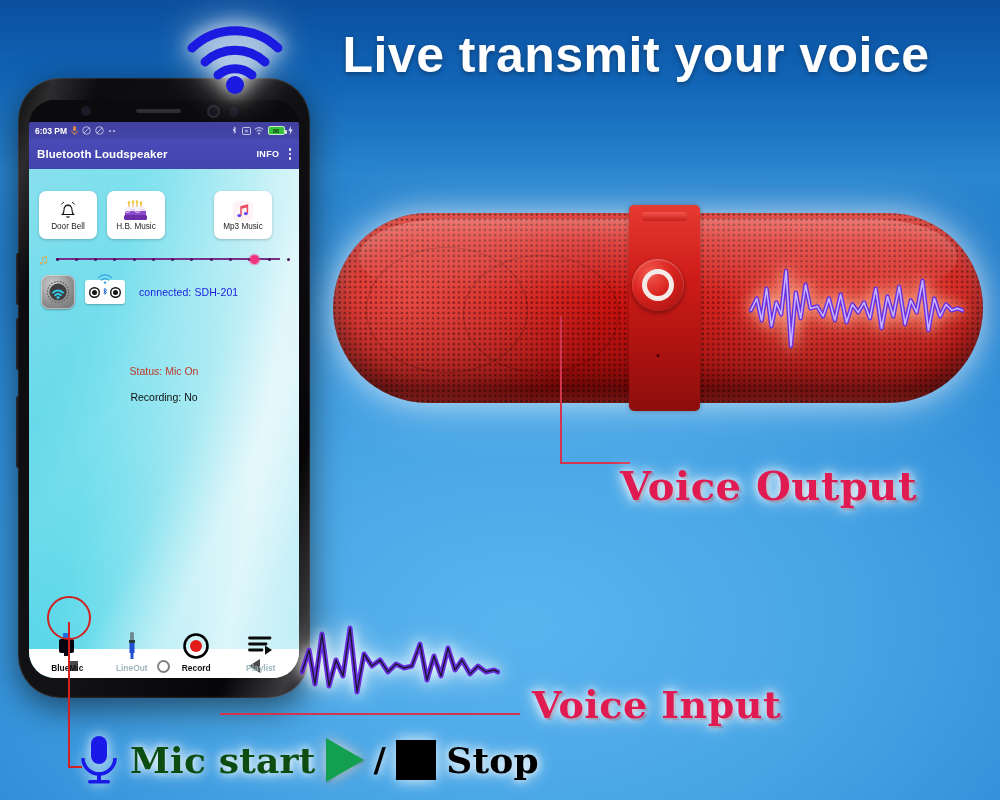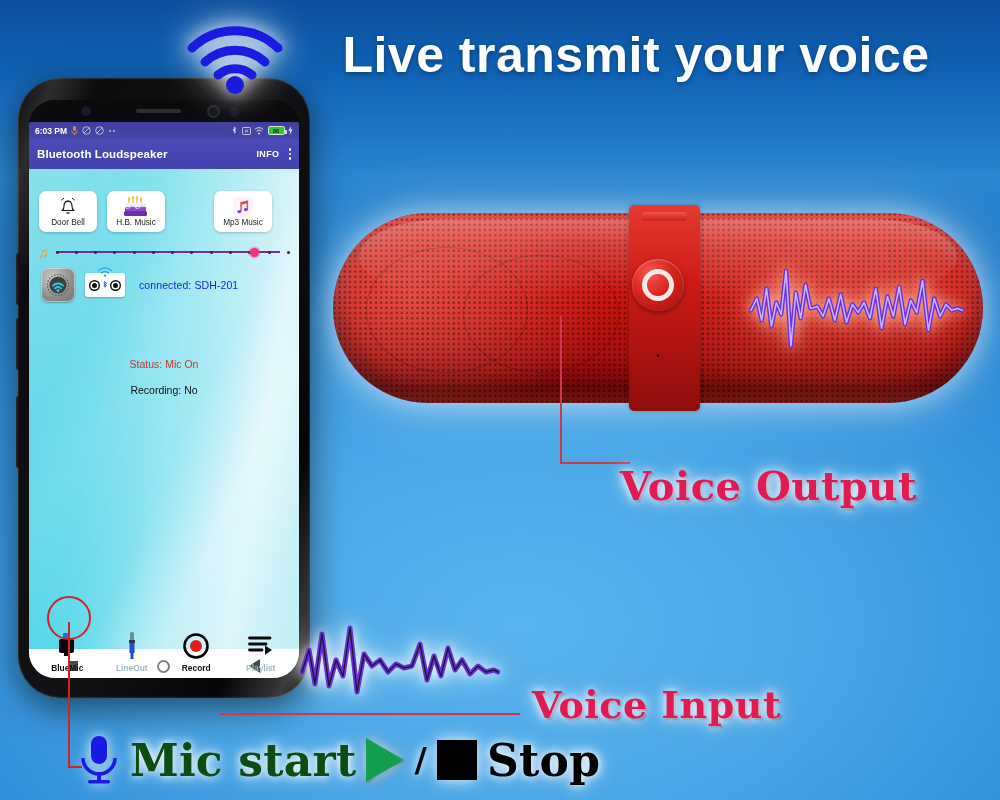--- a/index.html
+++ b/index.html
@@ -124,21 +124,21 @@
     overflow:hidden;
   }
   .appbody::after{
     content:"";position:absolute;inset:0;
     background: linear-gradient(115deg, rgba(255,255,255,0) 55%, rgba(255,255,255,0.35) 70%, rgba(255,255,255,0) 86%);
     pointer-events:none;
   }
 
   .tiles { display:flex; padding: 22px 10px 0 10px; gap: 10px; position:relative; z-index:2;}
   .tile {
-    background:#fff; border-radius:7px; width:58px; height:41px;
+    background:#fff; border-radius:7px; width:58px; height:48px;
     display:flex; flex-direction:column; align-items:center; justify-content:center;
     box-shadow: 0 1px 3px rgba(0,0,0,0.22);
     gap:0;
   }
   .tile.gap { margin-left: 39px; }
   .tile-label { font-size:8.2px; color:#1d1d1d; font-weight:400; white-space:nowrap;}
   .tile-ico { height:22px; display:flex; align-items:center; justify-content:center;}
 
   .slider-row { display:flex; align-items:center; padding: 13px 9px 0 9px; gap:7px; position:relative; z-index:2;}
   .note-ico { font-size:14px; color:#f2a43a; line-height:1; text-shadow:0 1px 0 rgba(0,0,0,.12);}
@@ -310,21 +310,21 @@
     filter: drop-shadow(0 0 6px rgba(255,255,255,0.95)) drop-shadow(0 0 13px rgba(255,255,255,0.65));
   }
 
   
   .legend {
     position:absolute; left: 78px; top: 734px; z-index: 10;
     display:flex; align-items:center; gap: 10px;
   }
   .legend-mic { filter: drop-shadow(0 0 7px rgba(255,255,255,0.95)); }
   .legend-text {
-    font-family:"DejaVu Serif", serif; font-weight:700; font-size: 44px;
+    font-family:"DejaVu Serif", serif; font-weight:700; font-size: 36px;
     letter-spacing:0.2px;
   }
   .legend-text.green { color:#0d4d12; text-shadow: 0 0 9px #ffffff, 0 0 17px #ffffff; }
   .legend-text.black { color:#000000; text-shadow: 0 0 9px #ffffff, 0 0 17px #ffffff; }
   .legend-text.slash { color:#000; text-shadow: 0 0 8px #ffffff, 0 0 16px #ffffff; font-size:34px;}
   .play-tri {
     width:0;height:0;
     border-top: 22px solid transparent; border-bottom: 22px solid transparent;
     border-left: 38px solid #12a050;
     filter: drop-shadow(0 0 7px rgba(255,255,255,0.95)) drop-shadow(1px 1px 1px rgba(0,0,0,.4));

